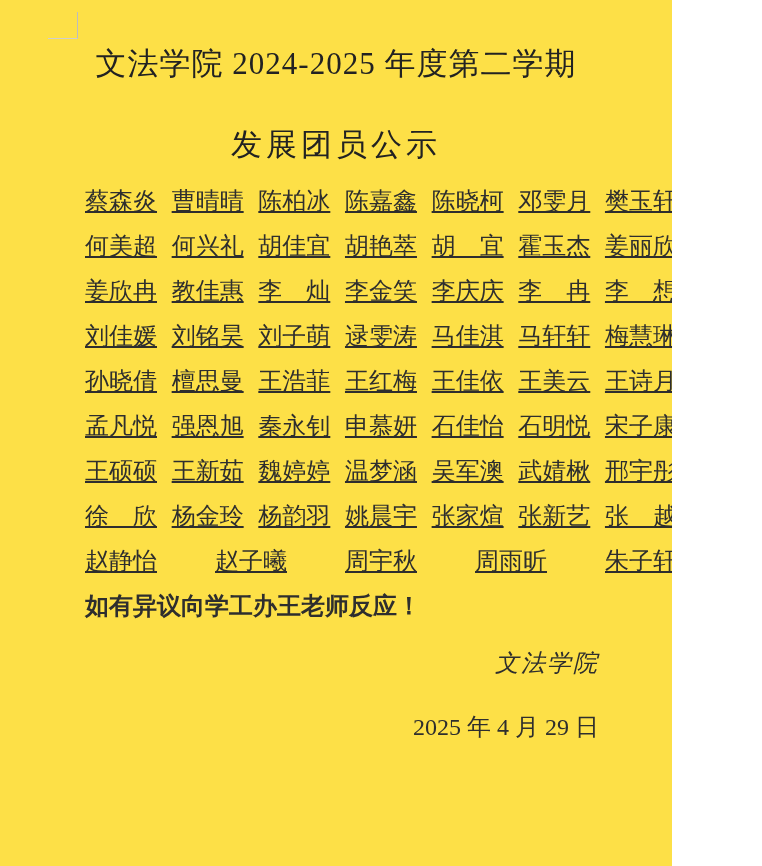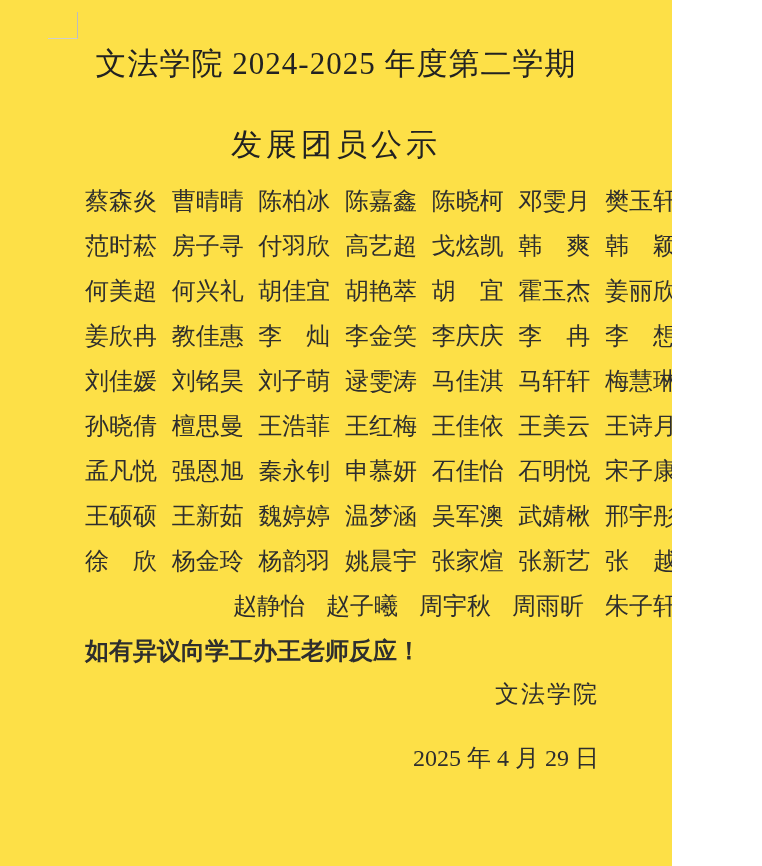--- a/index.html
+++ b/index.html
@@ -56,45 +56,47 @@
     width: 592px;
   }
   .name-row {
     display: flex;
     justify-content: space-between;
     height: 45px;
     align-items: center;
     font-size: 24px;
     color: #2e2e2e;
     white-space: nowrap;
+    text-decoration: underline;
   }
   .name-row.partial {
-    justify-content: flex-end;
+    justify-content: space-between;
     gap: 21px;
   }
   .name-item { display: inline-block; }
   .notice-line {
     margin: 0 85px;
     height: 46px;
     display: flex;
     align-items: center;
     font-size: 24px;
     color: #2e2e2e;
     font-weight: bold;
   }
   .footer {
     margin-right: 73px;
     text-align: right;
     font-size: 24px;
     color: #2e2e2e;
   }
   .signature {
-    margin-top: 0;
+    margin-top: 14px;
     line-height: 40px;
     letter-spacing: 2px;
+    font-style: italic;
   }
   .doc-date {
     margin-top: 24px;
     line-height: 40px;
   }
 </style>
 </head>
 <body>
 
 <div class="page">
@@ -111,29 +113,20 @@
       <div class="name-row">
         <span class="name-item">蔡森炎</span>
         <span class="name-item">曹晴晴</span>
         <span class="name-item">陈柏冰</span>
         <span class="name-item">陈嘉鑫</span>
         <span class="name-item">陈晓柯</span>
         <span class="name-item">邓雯月</span>
         <span class="name-item">樊玉轩</span>
       </div>
       <div class="name-row">
-        <span class="name-item">范时菘</span>
-        <span class="name-item">房子寻</span>
-        <span class="name-item">付羽欣</span>
-        <span class="name-item">高艺超</span>
-        <span class="name-item">戈炫凯</span>
-        <span class="name-item">韩　爽</span>
-        <span class="name-item">韩　颖</span>
-      </div>
-      <div class="name-row">
         <span class="name-item">何美超</span>
         <span class="name-item">何兴礼</span>
         <span class="name-item">胡佳宜</span>
         <span class="name-item">胡艳萃</span>
         <span class="name-item">胡　宜</span>
         <span class="name-item">霍玉杰</span>
         <span class="name-item">姜丽欣</span>
       </div>
       <div class="name-row">
         <span class="name-item">姜欣冉</span>

